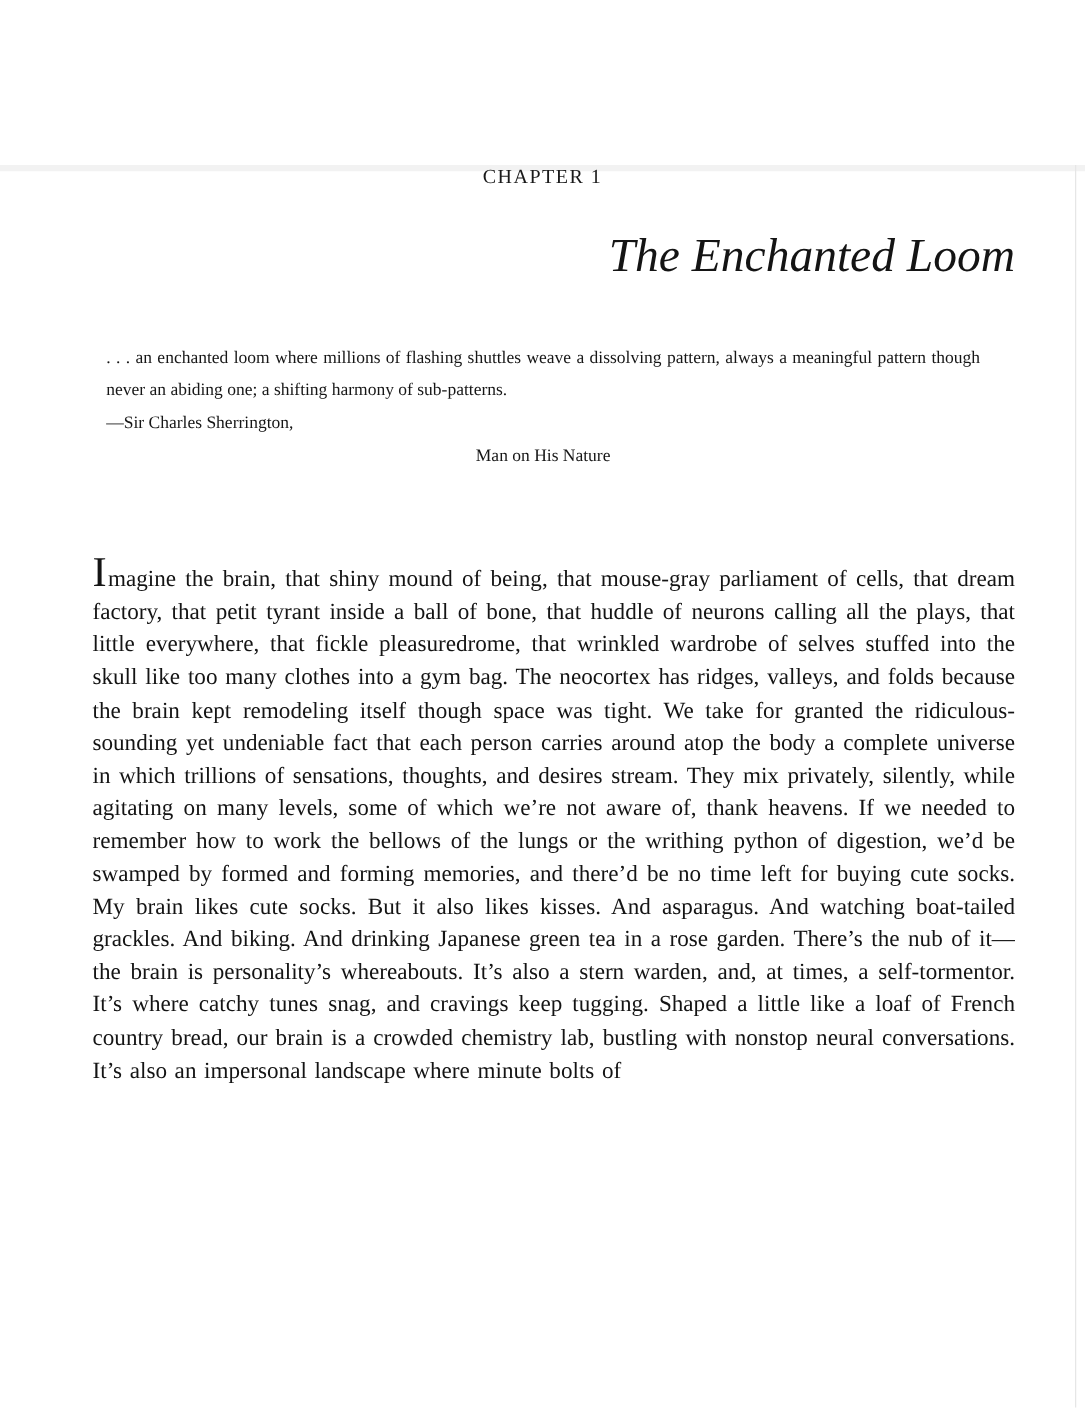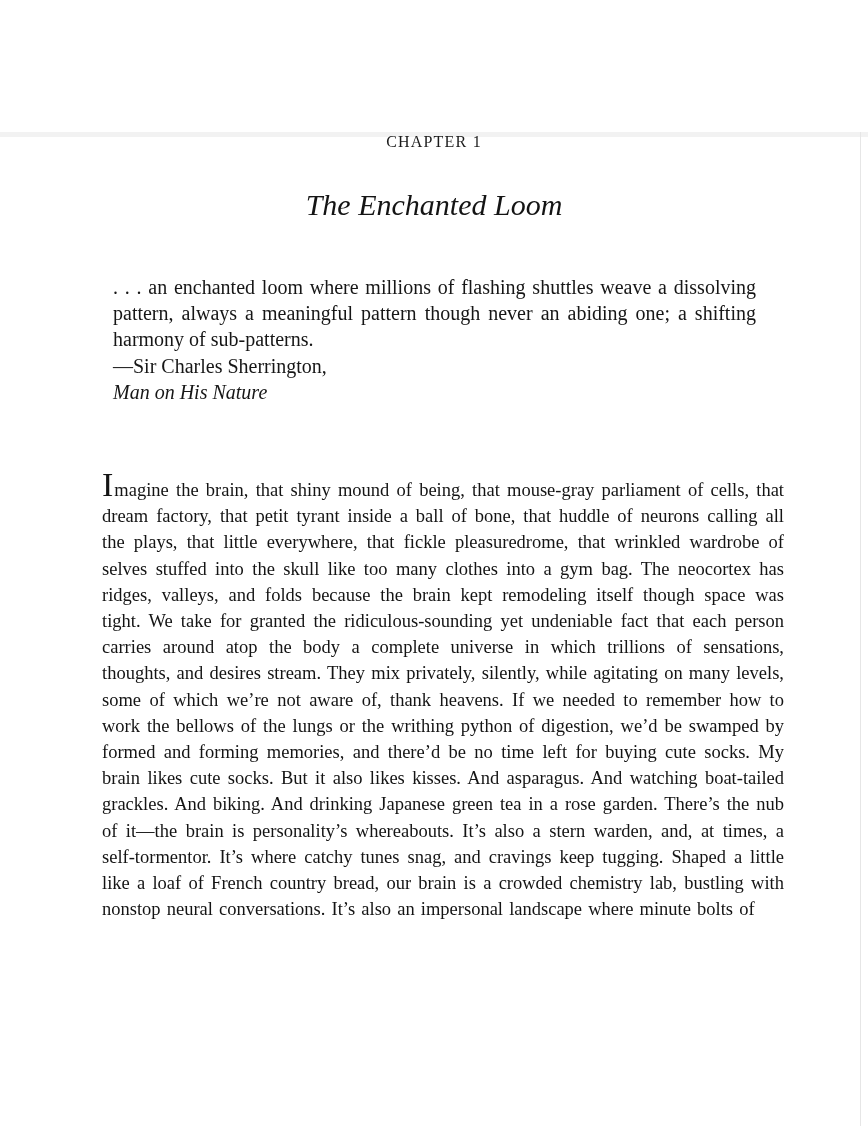--- a/index.html
+++ b/index.html
@@ -27,56 +27,55 @@
     background: #f2f2f2;
   }
   .edge-right {
     position: absolute; top: 0; right: 7px;
     width: 1px; height: 100%;
     background: #e6e6e6;
   }
 
   .content {
     position: relative;
-    padding: 0 84px;
+    padding: 0 56px;
   }
 
   .chapter-label {
     margin-top: 132px;
     font-size: 16px;
     line-height: 20px;
     text-align: center;
     letter-spacing: 1.2px;
     color: #1a1a1a;
   }
 
   .chapter-title {
     margin-top: 36px;
-    font-size: 30px;
+    font-size: 38px;
     line-height: 34px;
     font-weight: normal;
     font-style: italic;
-    text-align: center;
+    text-align: right;
     color: #141414;
   }
 
   .epigraph {
     margin: 52px 28px 0 29px;
-    font-size: 20px;
+    font-size: 14px;
     line-height: 26.2px;
   }
   .epigraph-text {
     text-align: justify;
     text-justify: inter-word;
   }
   .epigraph-attr {
   }
   .epigraph-source {
-    text-align: left;
-    font-style: italic;
+    text-align: center;
   }
 
   .body-paragraph {
     margin-top: 72px;
     font-size: 18.5px;
     line-height: 26.2px;
     text-align: justify;
     text-justify: inter-word;
     word-spacing: 1.5px;
     color: #141414;

